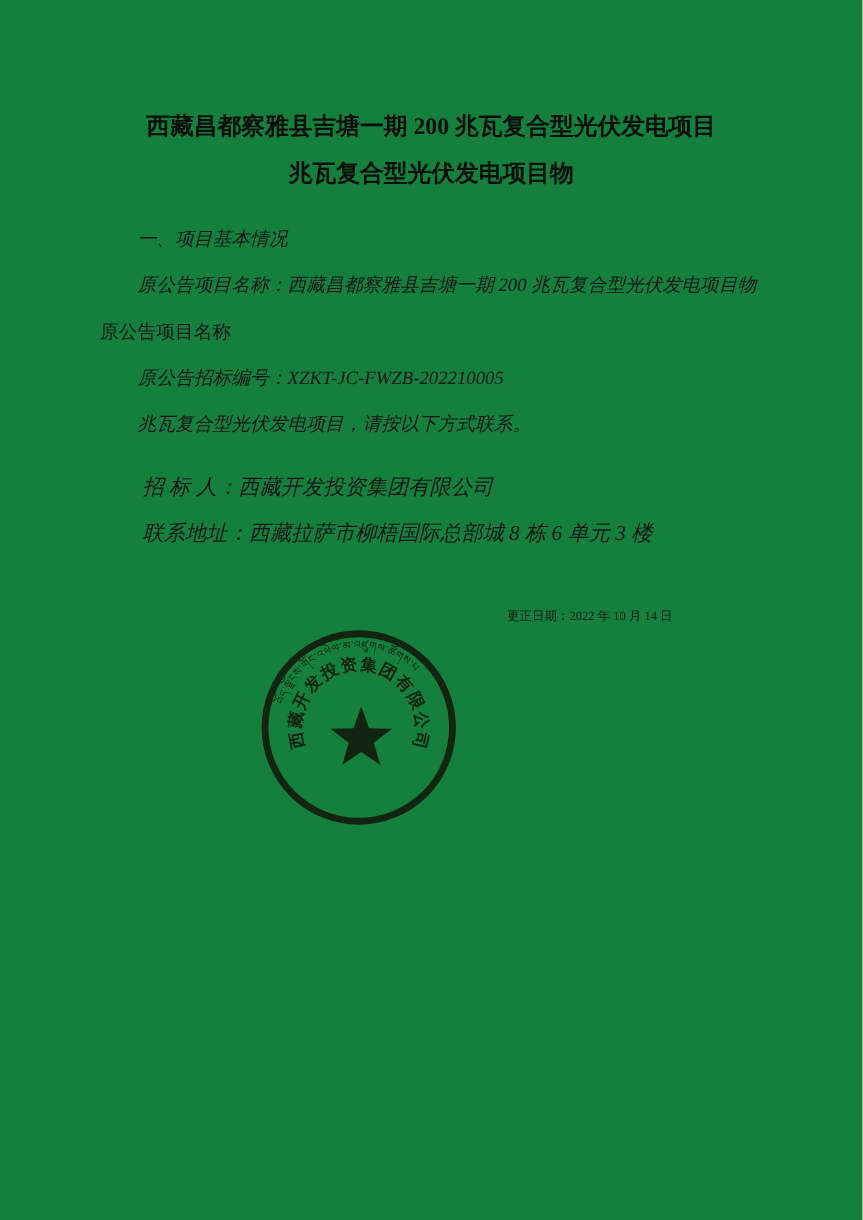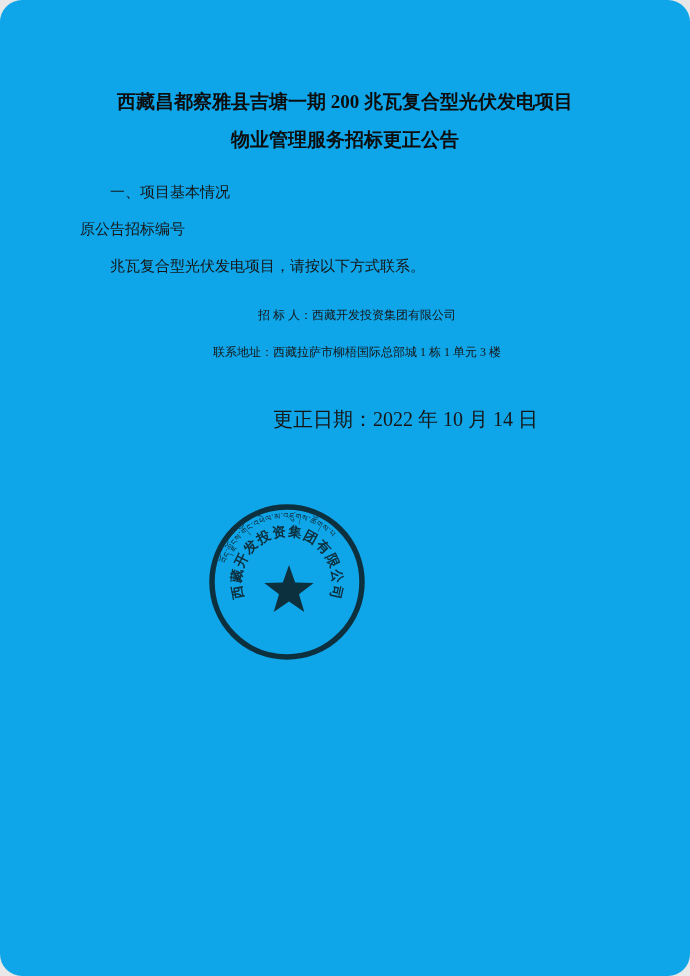--- a/index.html
+++ b/index.html
@@ -1,67 +1,68 @@
 <!DOCTYPE html>
 <html><head>
 <meta charset="utf-8">
 <style>
   html,body{margin:0;padding:0;background:#e8e8e8;}
   .page{
     position:relative;
     width:690px;height:976px;
     margin:0 auto;
-    background:#0ea5e9;
+    background:#15803d;
     font-family:"Liberation Serif","DejaVu Serif",serif;
     color:#161616;
     overflow:hidden;
-    border-radius:22px;
   }
   .content{position:absolute;left:80px;top:0;width:530px;}
   .title-block{padding-top:83px;text-align:center;}
   .title-line{font-size:19px;font-weight:bold;line-height:38px;color:#0d0d0d;}
   .body-block{margin-top:15px;font-size:15px;line-height:37px;}
   .line{white-space:normal;}
-  .indent{text-indent:2em;}
+  .indent{text-indent:2em;font-style:italic;}
   .bold{font-weight:bold;color:#0d0d0d;}
-  .contacts-block{margin-top:12px;font-size:12px;line-height:37px;text-align:center;}
-  .date-line{margin-top:30px;font-size:20px;line-height:37px;text-align:right;padding-right:72px;}
+  .contacts-block{margin-top:12px;font-size:17px;line-height:37px;}
+  .date-line{margin-top:30px;font-size:10px;line-height:37px;text-align:right;padding-right:72px;}
   
   .stamp{
     position:absolute;left:202px;top:497px;width:170px;height:170px;
     mix-blend-mode:multiply;opacity:0.88;pointer-events:none;
   }
   .stamp svg{display:block;}
 </style>
 </head>
 <body>
 
 <div class="page">
   <div class="content">
 
     <div class="title-block">
       <div class="title-line">西藏昌都察雅县吉塘一期 200 兆瓦复合型光伏发电项目</div>
-      <div class="title-line">物业管理服务招标更正公告</div>
+      <div class="title-line">兆瓦复合型光伏发电项目物</div>
     </div>
 
     <div class="body-block">
       <div class="line indent">一、项目基本情况</div>
 
-      <div class="line">原公告招标编号</div>
+      <div class="line indent">原公告项目名称：西藏昌都察雅县吉塘一期 200 兆瓦复合型光伏发电项目物</div>
+      <div class="line">原公告项目名称</div>
 
+      <div class="line indent">原公告招标编号：XZKT-JC-FWZB-202210005</div>
 
 
 
 
       <div class="line indent">兆瓦复合型光伏发电项目，请按以下方式联系。</div>
     </div>
 
     <div class="contacts-block">
       <div class="line indent">招 标 人：西藏开发投资集团有限公司</div>
-      <div class="line indent">联系地址：西藏拉萨市柳梧国际总部城 1 栋 1 单元 3 楼</div>
+      <div class="line indent">联系地址：西藏拉萨市柳梧国际总部城 8 栋 6 单元 3 楼</div>
     </div>
 
     <div class="date-line">更正日期：2022 年 10 月 14 日</div>
   </div>
 
   <div class="stamp">
     <svg width="170" height="170" viewBox="0 0 170 170">
       <defs>
         <path id="arc-tibetan" d="M 24.1 68.7 A 63 63 0 0 1 145.9 68.7" fill="none"></path>
         <path id="arc-chinese" d="M 41.8 100.7 A 46 46 0 1 1 128.2 100.7" fill="none"></path>

